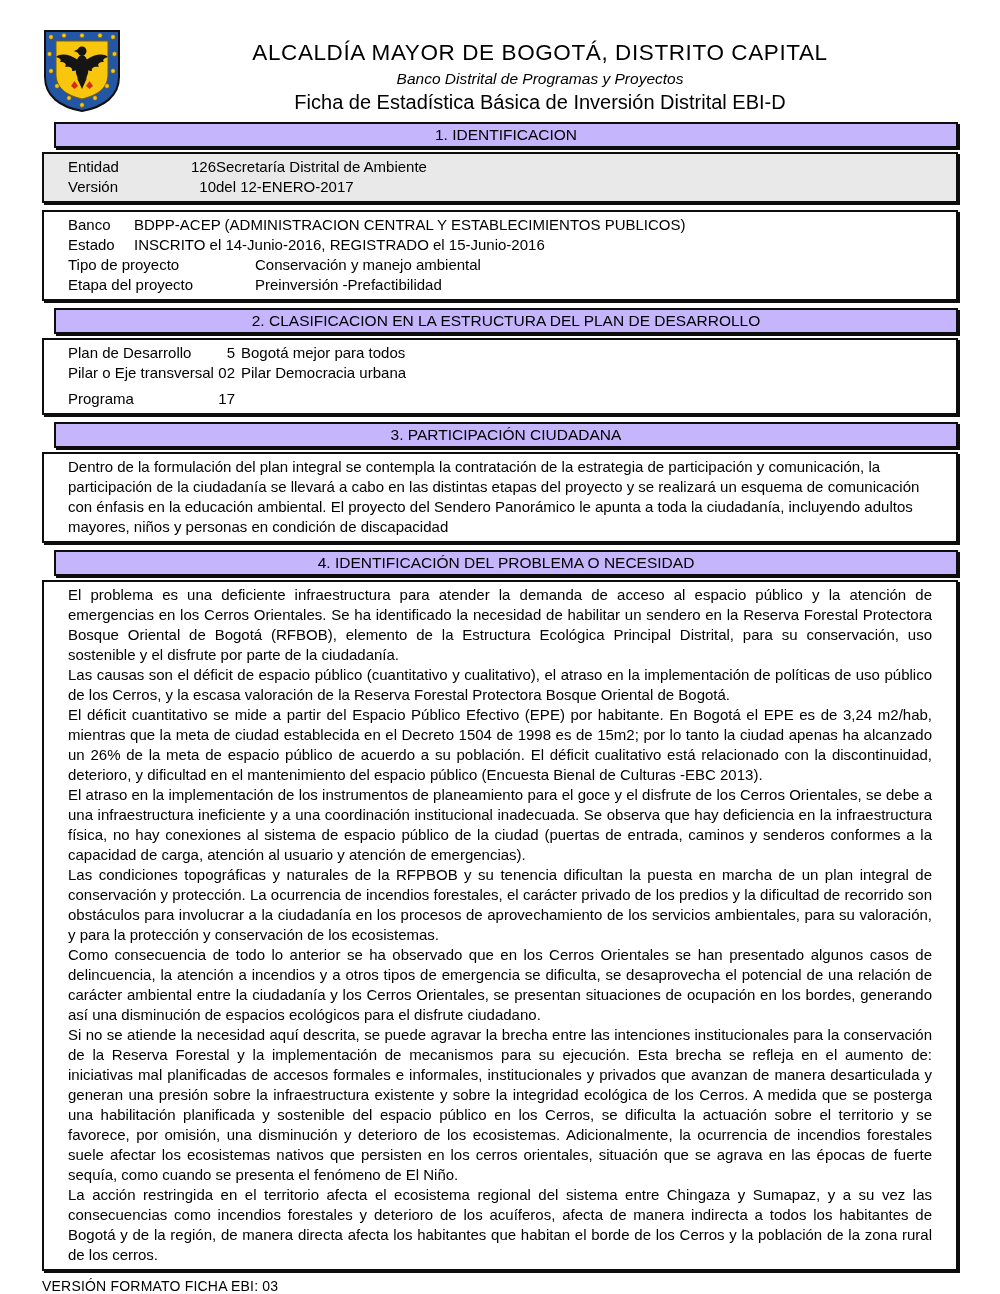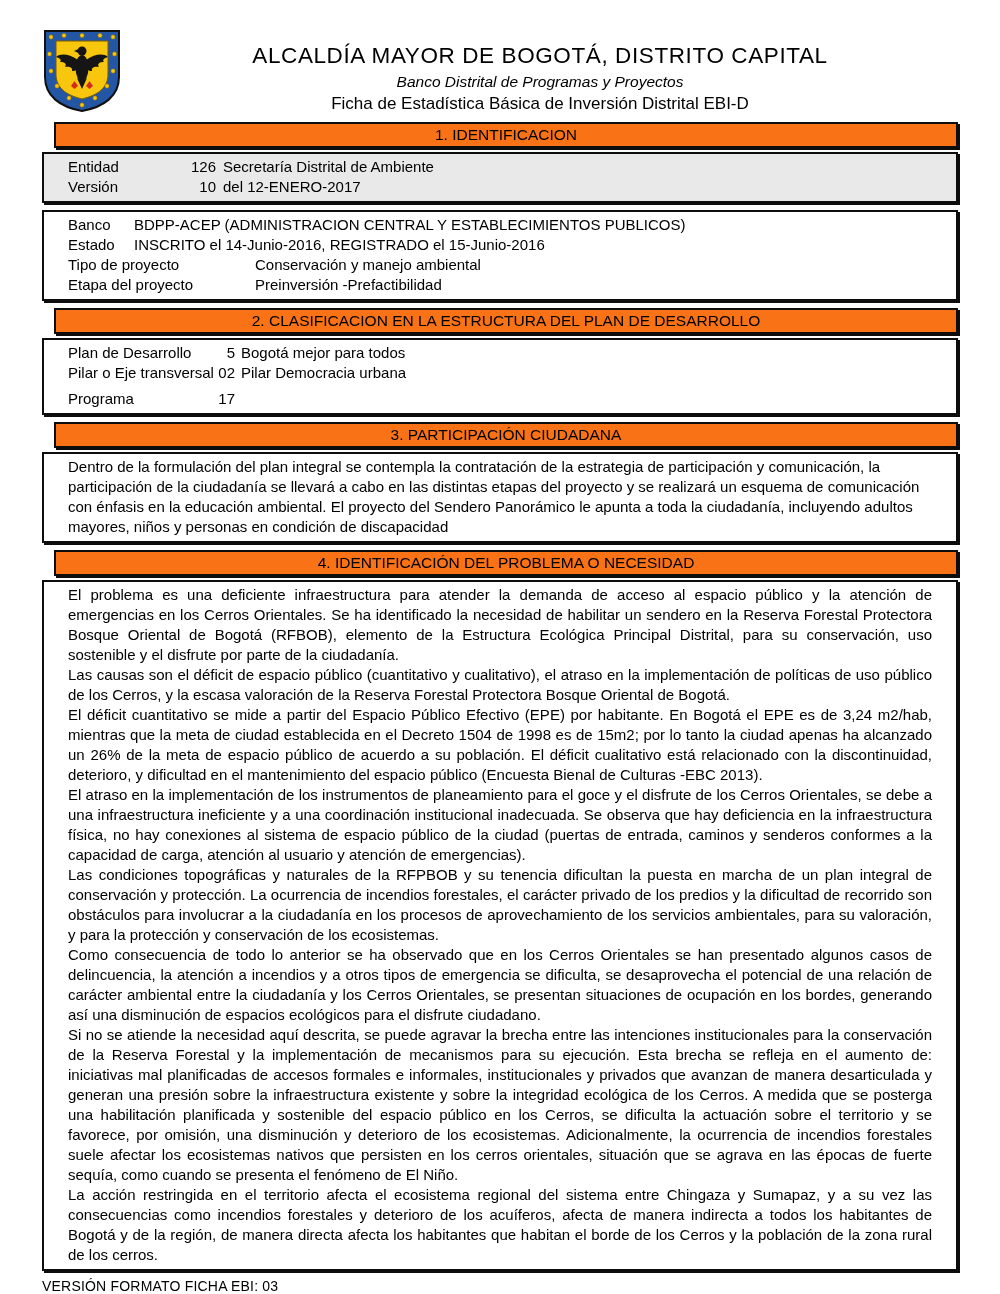--- a/index.html
+++ b/index.html
@@ -5,37 +5,37 @@
   html,body { margin:0; padding:0; background:#ffffff; }
   body { font-family:"Liberation Sans","DejaVu Sans",sans-serif; color:#000; }
   .page { width:1000px; min-height:1294px; box-sizing:border-box; padding:28px 42px 10px; background:#fff; }
 
   
   .doc-header { display:flex; align-items:flex-end; margin-bottom:8px; }
   .logo { width:80px; height:86px; flex:0 0 auto; }
   .titles { flex:1; text-align:center; padding-top:2px; }
   .t1 { font-size:22.5px; letter-spacing:0.6px; white-space:nowrap; }
   .t2 { font-size:15.5px; margin-top:4px;font-style:italic; }
-  .t3 { font-size:17px; margin-top:3px; }
+  .t3 { font-size:20px; margin-top:3px; }
 
   
-  .bar { background:#f97316; border:2px solid #0d0d0d; box-shadow:2px 2px 0 #0d0d0d;
+  .bar { background:#c4b5fd; border:2px solid #0d0d0d; box-shadow:2px 2px 0 #0d0d0d;
          text-align:center; font-size:15.5px; line-height:19px; padding:1px 0 2px;
          margin:0 0 4px 12px; }
   .box { border:2px solid #0d0d0d; box-shadow:2px 2px 0 #0d0d0d; background:#fff;
          font-size:15px; line-height:20px; padding:3px 24px 4px; margin:0 0 7px 0; }
   .box.gray { background:#e9e9e9; }
 
   .frow { display:flex; align-items:flex-start; }
   .lbl { flex:0 0 auto; }
   .num { flex:0 0 auto; text-align:right; white-space:pre; }
   .val { flex:1 1 auto; }
 
   .s1b1 .lbl { width:122px; }
-  .s1b1 .num { width:26px; margin-right:7px; }
+  .s1b1 .num { width:26px; }
 
   .s1b2 .r0 .lbl, .s1b2 .r1 .lbl { width:66px; }
   .s1b2 .r2 .lbl, .s1b2 .r3 .lbl { width:187px; }
 
   .s2body .lbl { width:150px; }
   .s2body .num { width:17px; margin-right:6px; }
   .s2body .rowProg { margin-top:6px; }
 
   .text-body p { margin:0; }
   .justify p { text-align:justify; }

